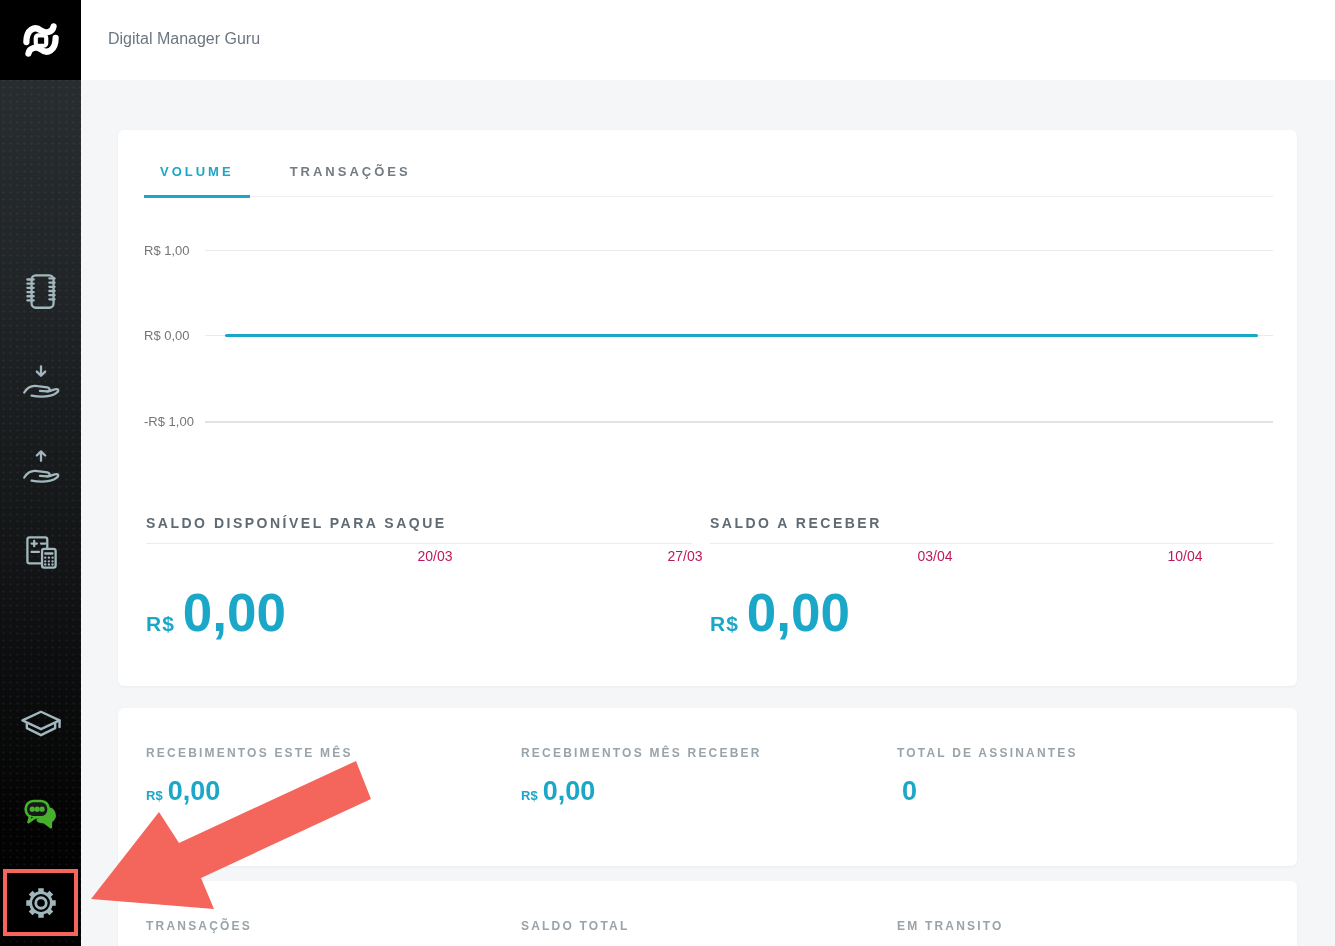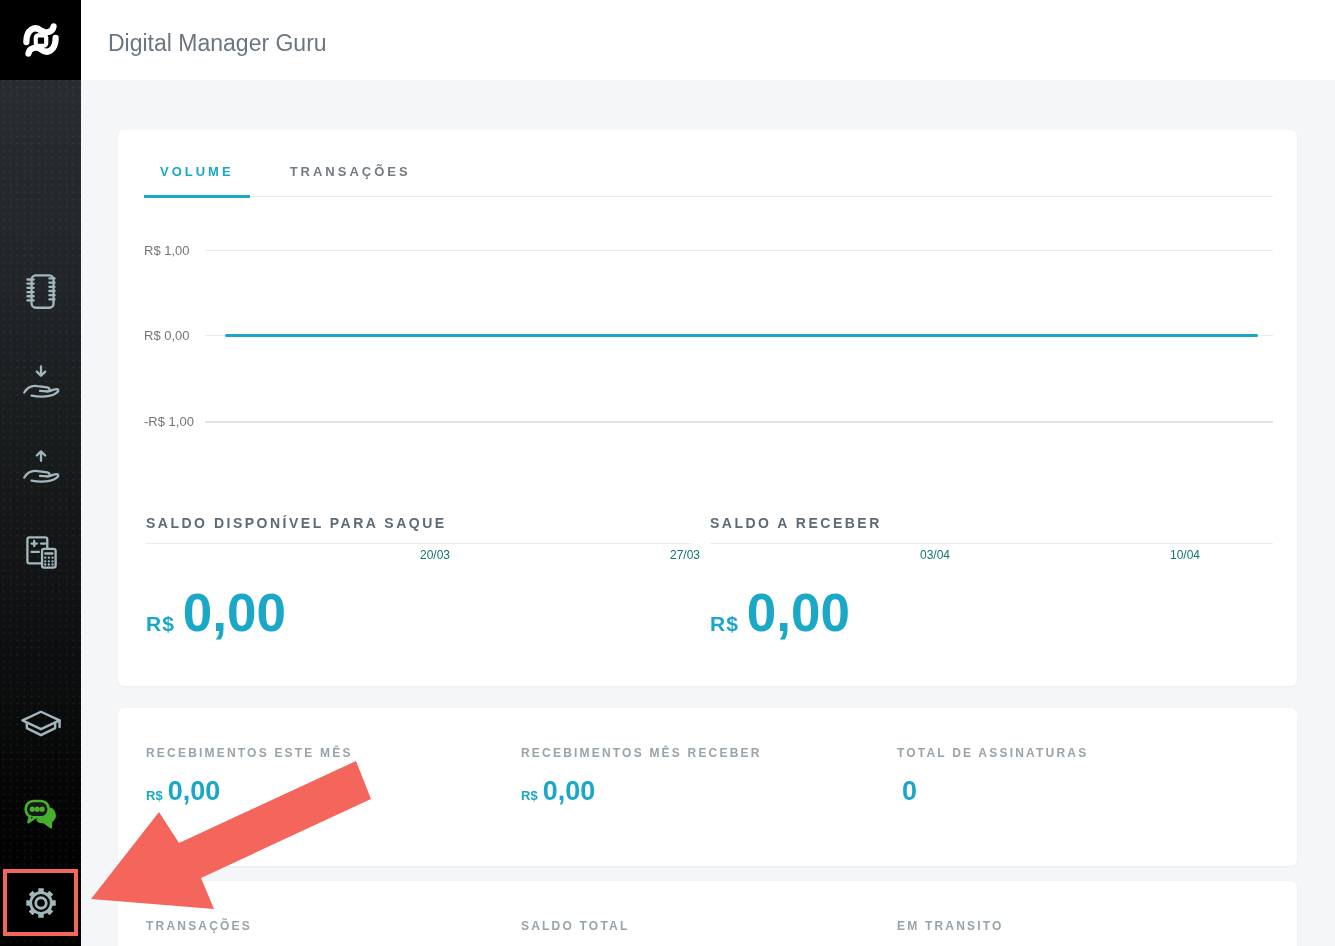--- a/index.html
+++ b/index.html
@@ -16,21 +16,21 @@
     display:flex; align-items:center; justify-content:center; cursor:pointer; }
   .nav-item { position:absolute; left:0; width:81px; height:60px;
     display:flex; align-items:center; justify-content:center; cursor:pointer; }
   .nav-item svg { display:block; }
   .settings-box { position:absolute; left:3px; top:869px; width:75px; height:67px;
     border:4px solid #f4655c; background:#000;
     display:flex; align-items:center; justify-content:center; cursor:pointer; }
 
   
   .header { position:absolute; left:81px; top:0; right:0; height:80px; background:#fff; }
-  .header-title { position:absolute; left:27px; top:30px; font-size:23px; color:#6b7681; }
+  .header-title { position:absolute; left:27px; top:30px; font-size:16px; color:#6b7681; }
 
   
   .main { position:absolute; left:81px; top:80px; right:0; bottom:0; background:#f4f6f8; }
   .card { position:absolute; left:37px; width:1179px; background:#fff; border-radius:6px;
     box-shadow:0 1px 3px rgba(40,50,60,0.05); }
   .card1 { top:50px; height:556px; }
   .card2 { top:628px; height:158px; }
   .card3 { top:801px; height:160px; }
 
   
@@ -41,21 +41,21 @@
   .tab.active { color:#1ba7c7; border-bottom-color:#1ba7c7; }
 
   
   .chart { position:absolute; left:26px; right:24px; top:100px; height:330px; }
   .ytick { position:absolute; left:0; width:52px; font-size:13px;
     color:#757575; transform:translateY(-50%); }
   .gridline { position:absolute; left:61px; right:0; height:1px; background:#e9ebec; }
   .gridline.tick { height:2px; background:#e0e2e3; }
   .dataline { position:absolute; left:81px; width:1033px; height:3px; background:#1aa6c6;
     border-radius:2px; transform:translateY(-1px); }
-  .xtick { position:absolute; width:80px; text-align:center; font-size:12px; color:#0f766e;
+  .xtick { position:absolute; width:80px; text-align:center; font-size:14px; color:#be185d;
     top:318px; }
 
   
   .balances { position:absolute; left:28px; right:24px; top:385px; }
   .bal-col { position:absolute; top:0; }
   .bal-col.c1 { left:0; width:546px; }
   .bal-col.c2 { left:564px; width:563px; }
   .bal-label { font-size:14px; font-weight:bold; letter-spacing:2.5px; color:#5f6a73; }
   .bal-divider { margin-top:12px; border-bottom:1px solid #ededed; }
   .bal-value { margin-top:38px; color:#1ba7c7; white-space:nowrap; }
@@ -222,21 +222,21 @@
         <span class="cur">R$</span><span class="num">0,00</span>
       </div>
     </div>
     <div class="stat-col c2">
       <div class="stat-label">RECEBIMENTOS MÊS RECEBER</div>
       <div class="stat-value">
         <span class="cur">R$</span><span class="num">0,00</span>
       </div>
     </div>
     <div class="stat-col c3">
-      <div class="stat-label">TOTAL DE ASSINATURAS</div>
+      <div class="stat-label">TOTAL DE ASSINANTES</div>
       <div class="stat-value">
         <span class="cur"></span><span class="num">0</span>
       </div>
     </div>
   </div>
 
   <div class="card card3">
     <div class="stat-col c1">
       <div class="stat-label">TRANSAÇÕES</div>
     </div>

